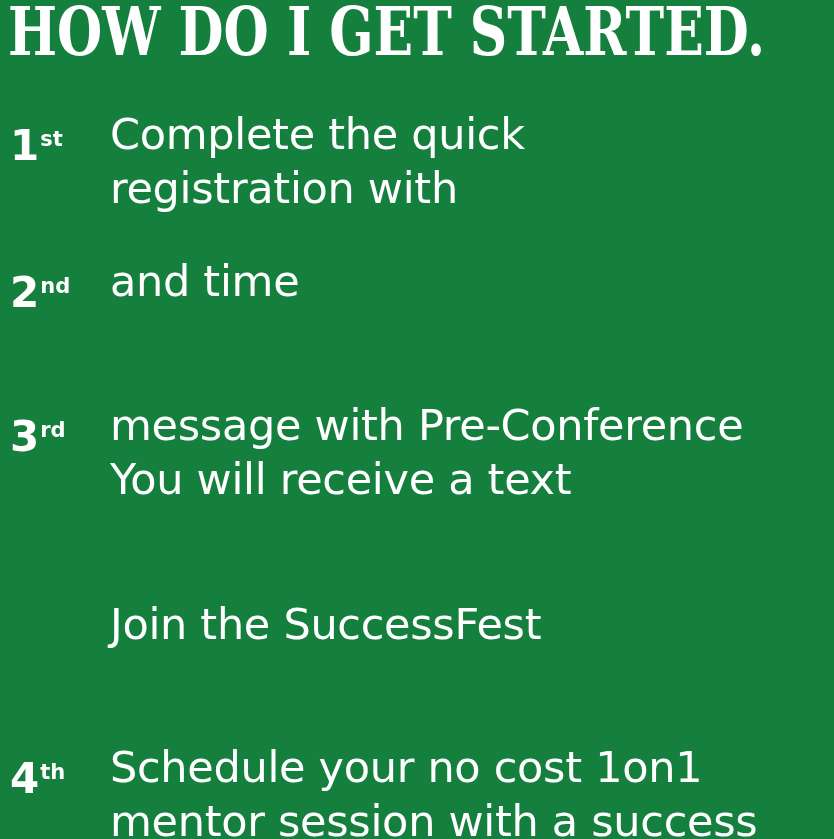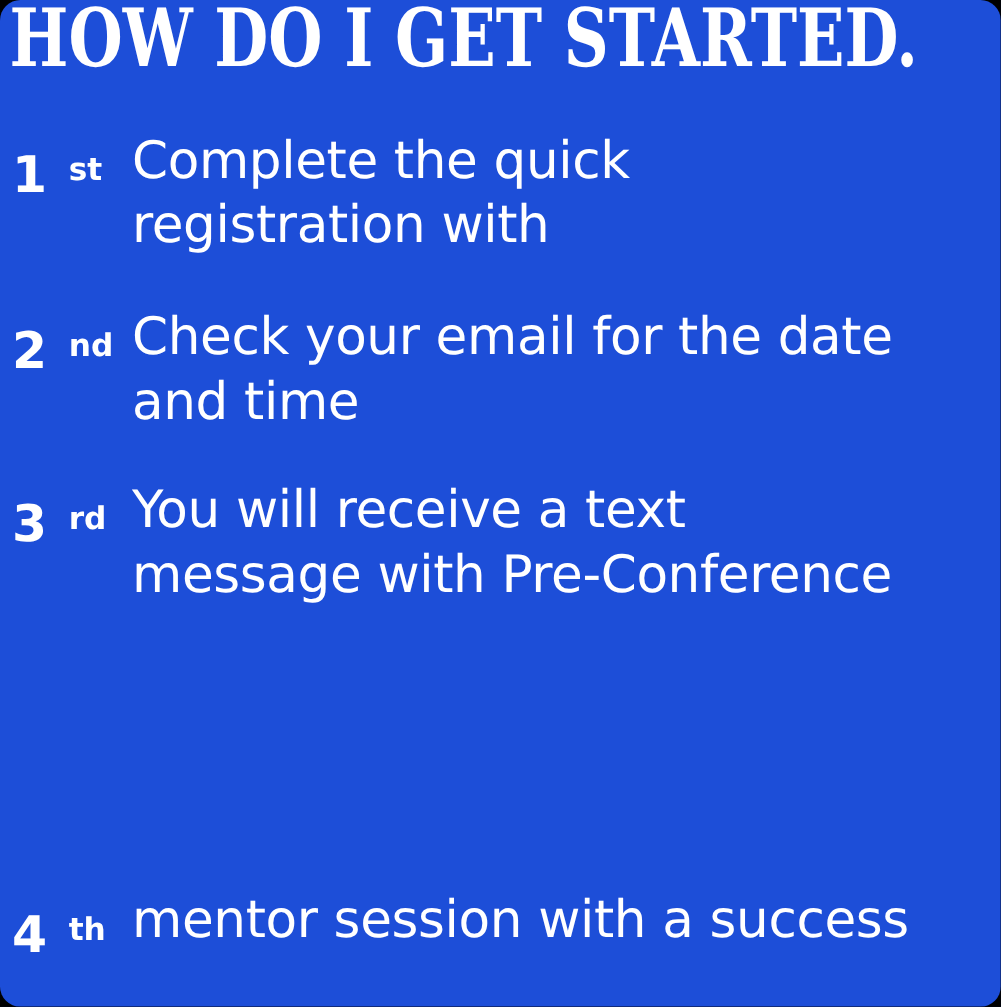--- a/index.html
+++ b/index.html
@@ -4,25 +4,24 @@
 <style>
   html, body {
     margin: 0;
     padding: 0;
     background: #000000;
   }
   .page {
     position: relative;
     width: 834px;
     height: 839px;
-    background: #1d4ed8;
+    background: #15803d;
     color: #ffffff;
     overflow: hidden;
     font-family: "DejaVu Sans", sans-serif;
-    border-radius: 17px;
   }
   .title-wrap {
     position: absolute;
     left: 0;
     top: 0;
     width: 834px;
     height: 72px;
   }
   .step {
     position: absolute;
@@ -36,24 +35,24 @@
     display: flex;
     align-items: flex-start;
     font-weight: 700;
     font-family: "DejaVu Sans", sans-serif;
   }
   .ordinal .num {
     font-size: 42px;
     line-height: 1;
   }
   .ordinal .suffix {
-    font-size: 26px;
+    font-size: 21px;
     line-height: 1;
     margin-top: 4px;
-    margin-left: 18px;
+    margin-left: 1px;
   }
   .step-text {
     margin-left: 110px;
   }
   .line {
     font-size: 43px;
     line-height: 54px;
     font-weight: 400;
     letter-spacing: -0.3px;
     white-space: nowrap;
@@ -85,48 +84,49 @@
       <div class="line">registration with</div>
     </div>
   </div>
 
   <div class="step s2">
     <div class="ordinal">
       <span class="num">2</span>
       <span class="suffix">nd</span>
     </div>
     <div class="step-text">
-      <div class="line">Check your email for the date</div>
       <div class="line">and time</div>
     </div>
   </div>
 
   <div class="step s3">
     <div class="ordinal">
       <span class="num">3</span>
       <span class="suffix">rd</span>
     </div>
     <div class="step-text">
+      <div class="line">message with Pre-Conference</div>
       <div class="line">You will receive a text</div>
-      <div class="line">message with Pre-Conference</div>
     </div>
   </div>
 
   <div class="step s4">
     <div class="ordinal">
       <span class="num"></span>
       <span class="suffix"></span>
     </div>
     <div class="step-text">
+      <div class="line">Join the SuccessFest</div>
     </div>
   </div>
 
   <div class="step s5">
     <div class="ordinal">
       <span class="num">4</span>
       <span class="suffix">th</span>
     </div>
     <div class="step-text">
+      <div class="line">Schedule your no cost 1on1</div>
       <div class="line">mentor session with a success</div>
     </div>
   </div>
 
 </div>
 
 </body></html>

